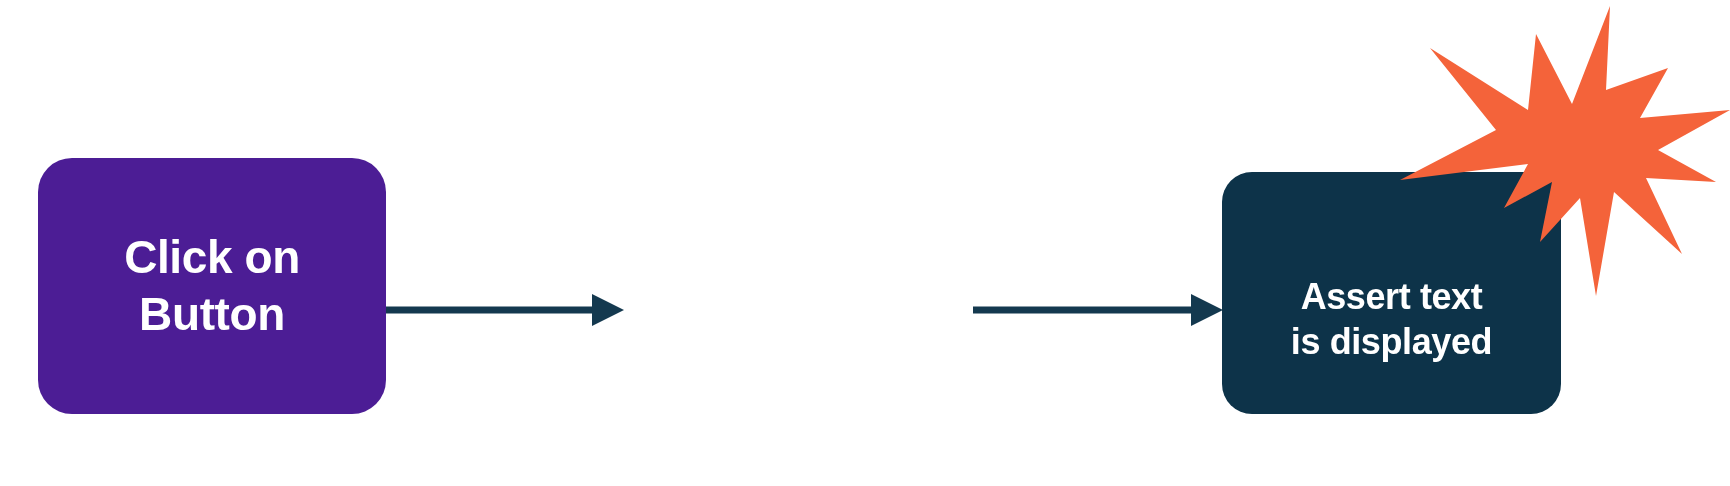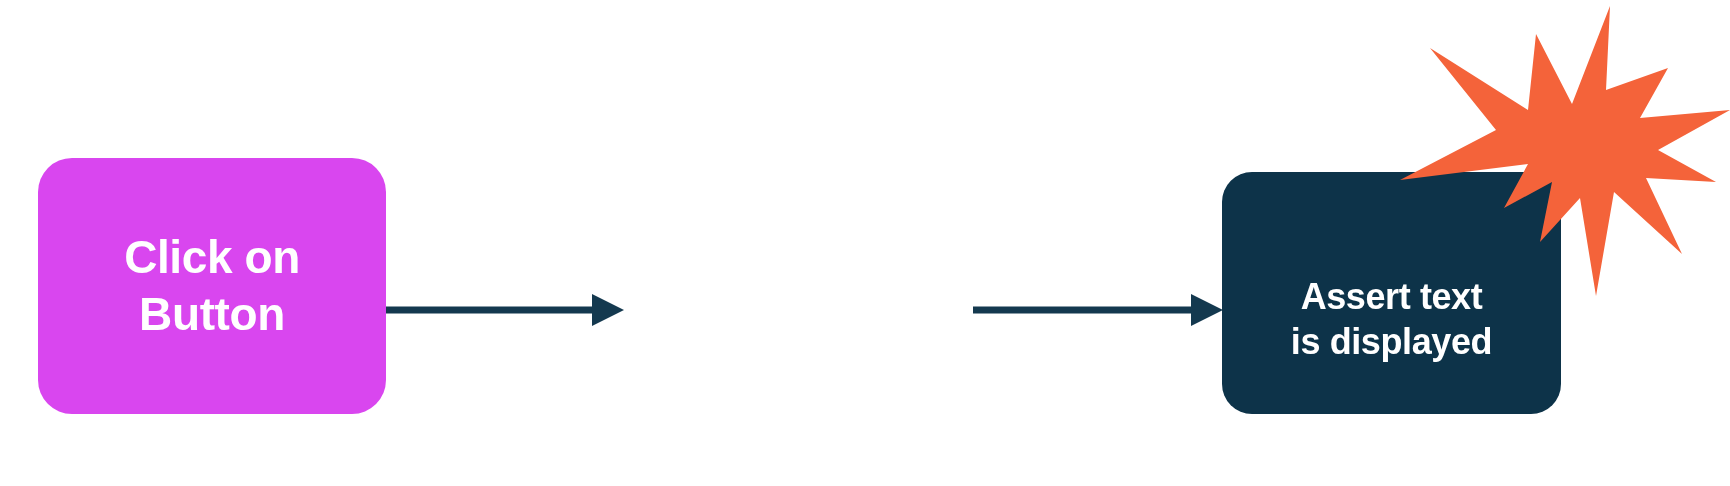--- a/index.html
+++ b/index.html
@@ -82,21 +82,21 @@
     width: 330px;
     height: 290px;
     pointer-events: none;
   }
 </style>
 </head>
 <body>
 
 <div id="canvas">
 
-  <div class="node" id="node-click" style="background:#d946ef;">
+  <div class="node" id="node-click" style="background:#4c1d95;">
     <span class="node-label">Click on
 Button</span>
   </div>
 
   <div class="connector" id="connector-1">
     <svg width="238" height="40" viewBox="0 0 238 40" xmlns="http://www.w3.org/2000/svg">
       <line x1="0" y1="20" x2="212" y2="20" stroke="#14394F" stroke-width="7"></line>
       <polygon points="206,4 238,20 206,36" fill="#14394F"></polygon>
     </svg>
   </div>

